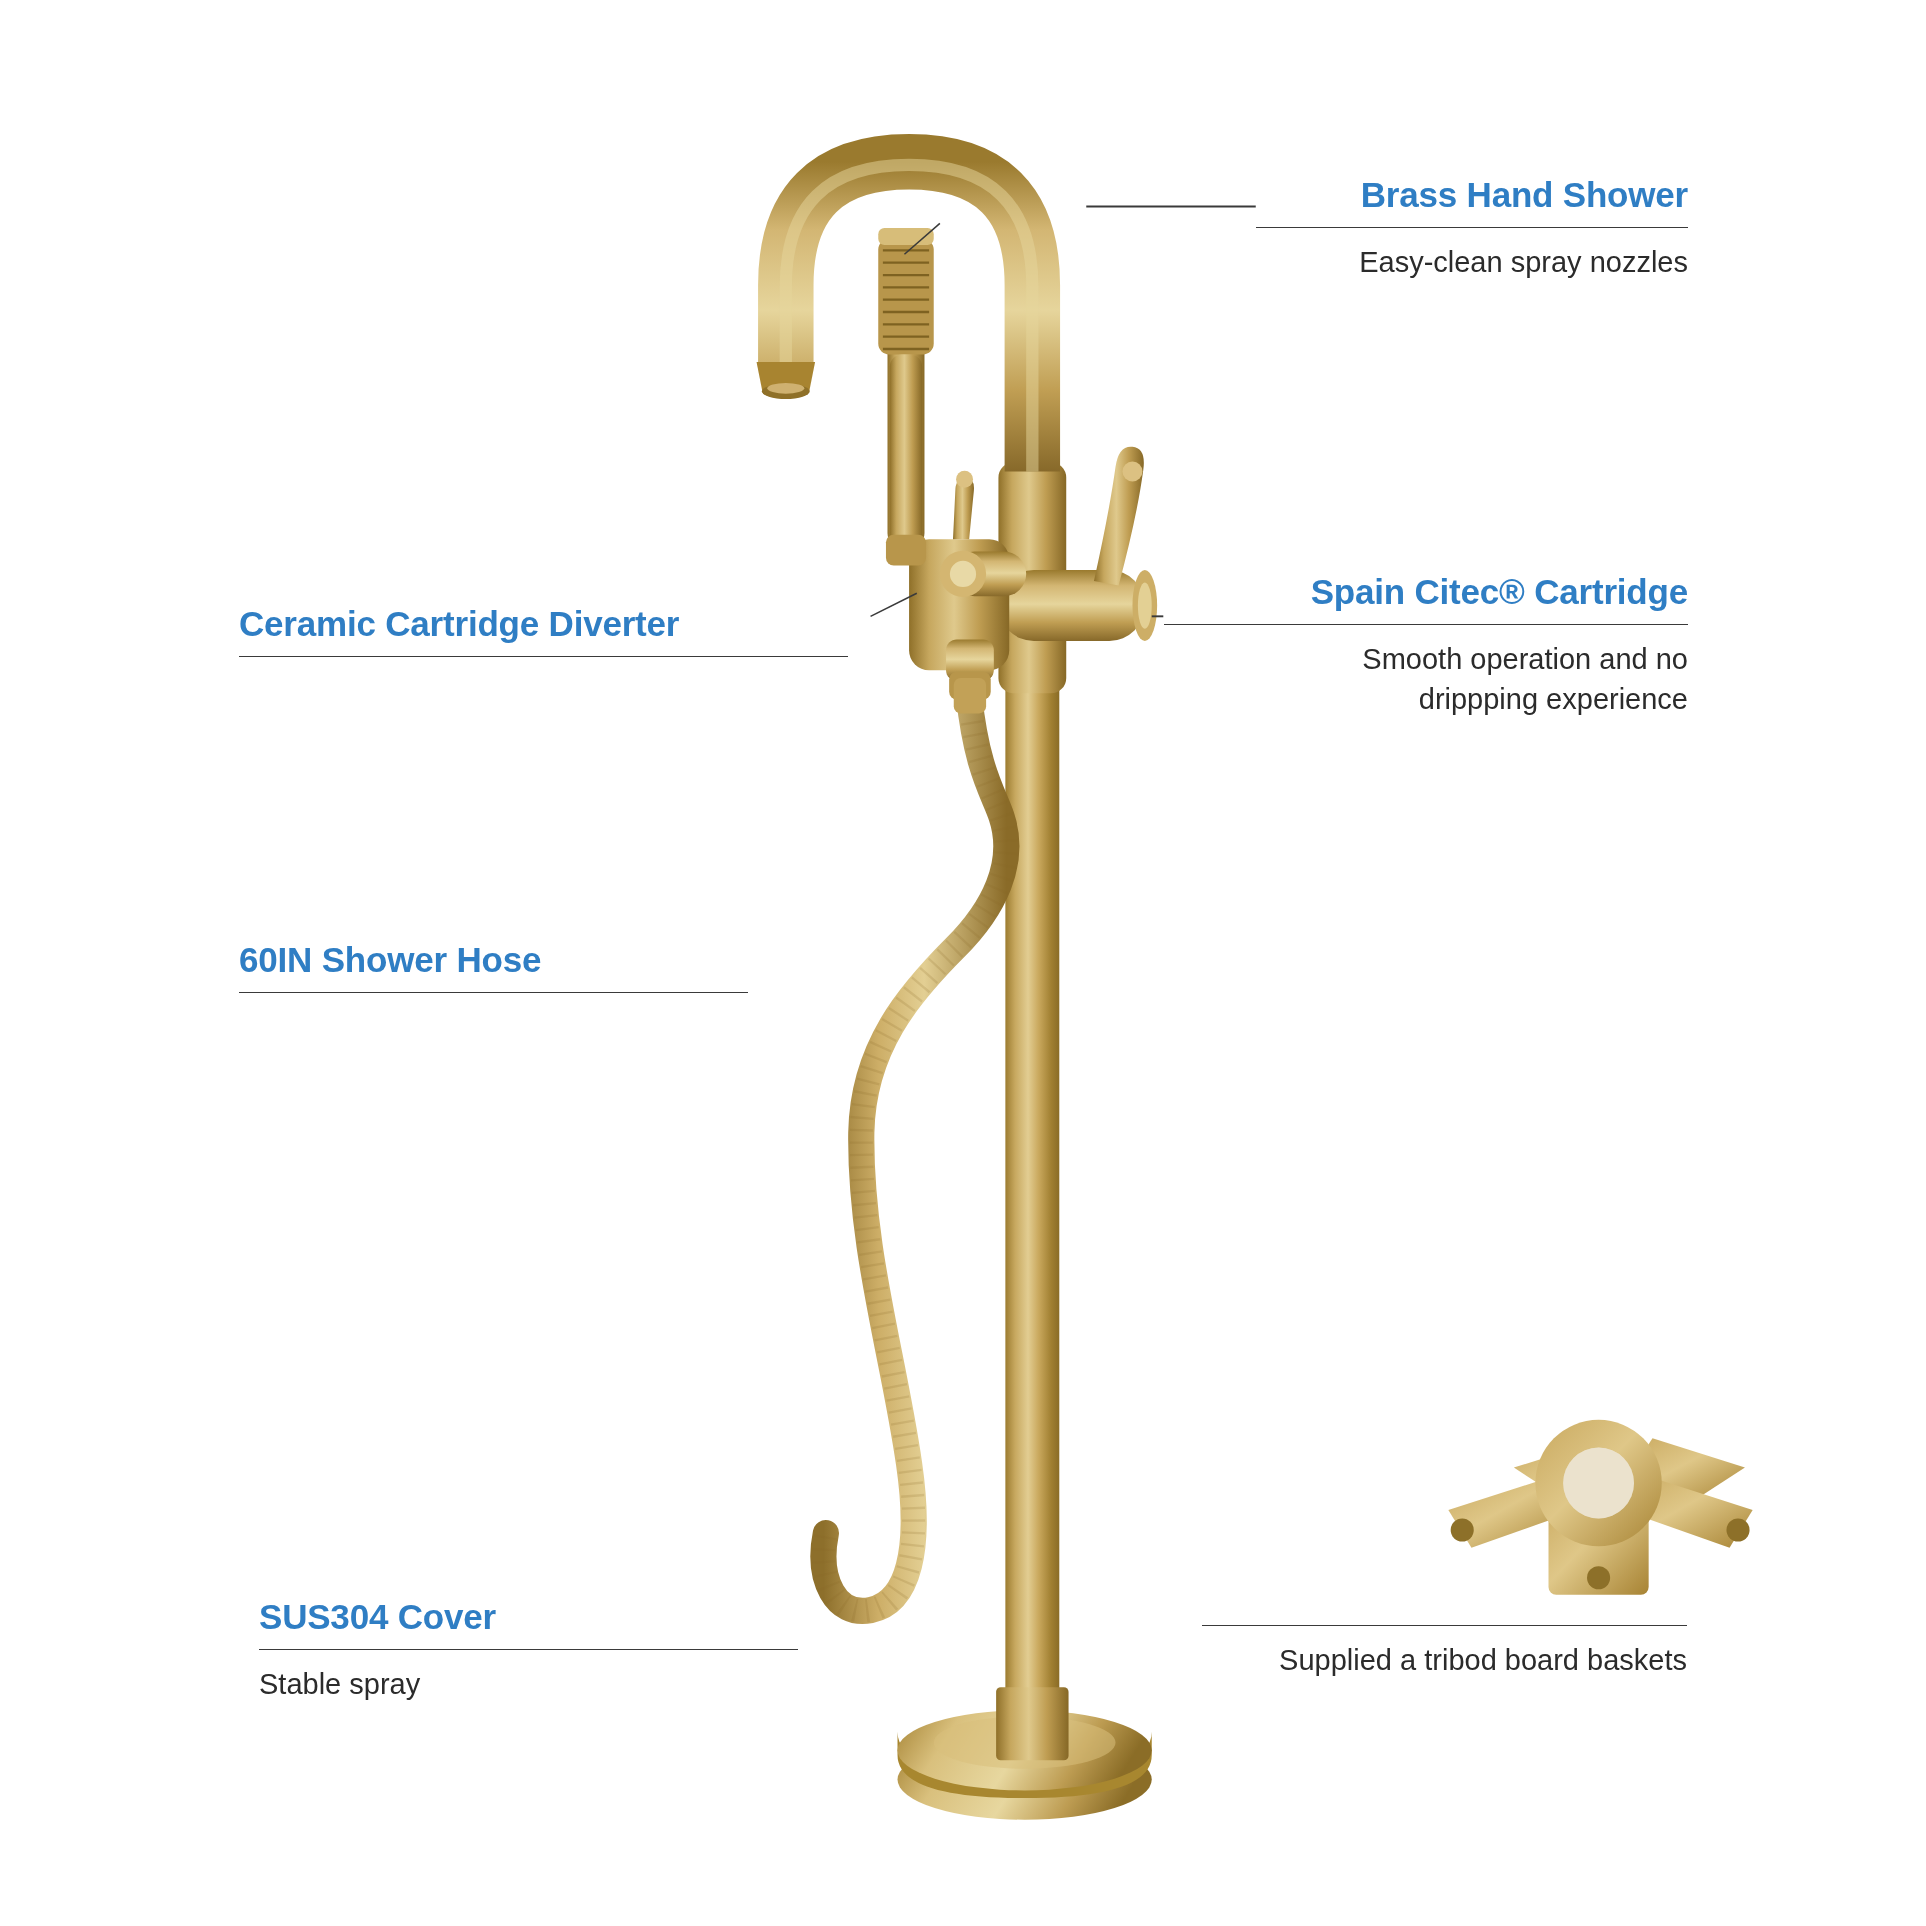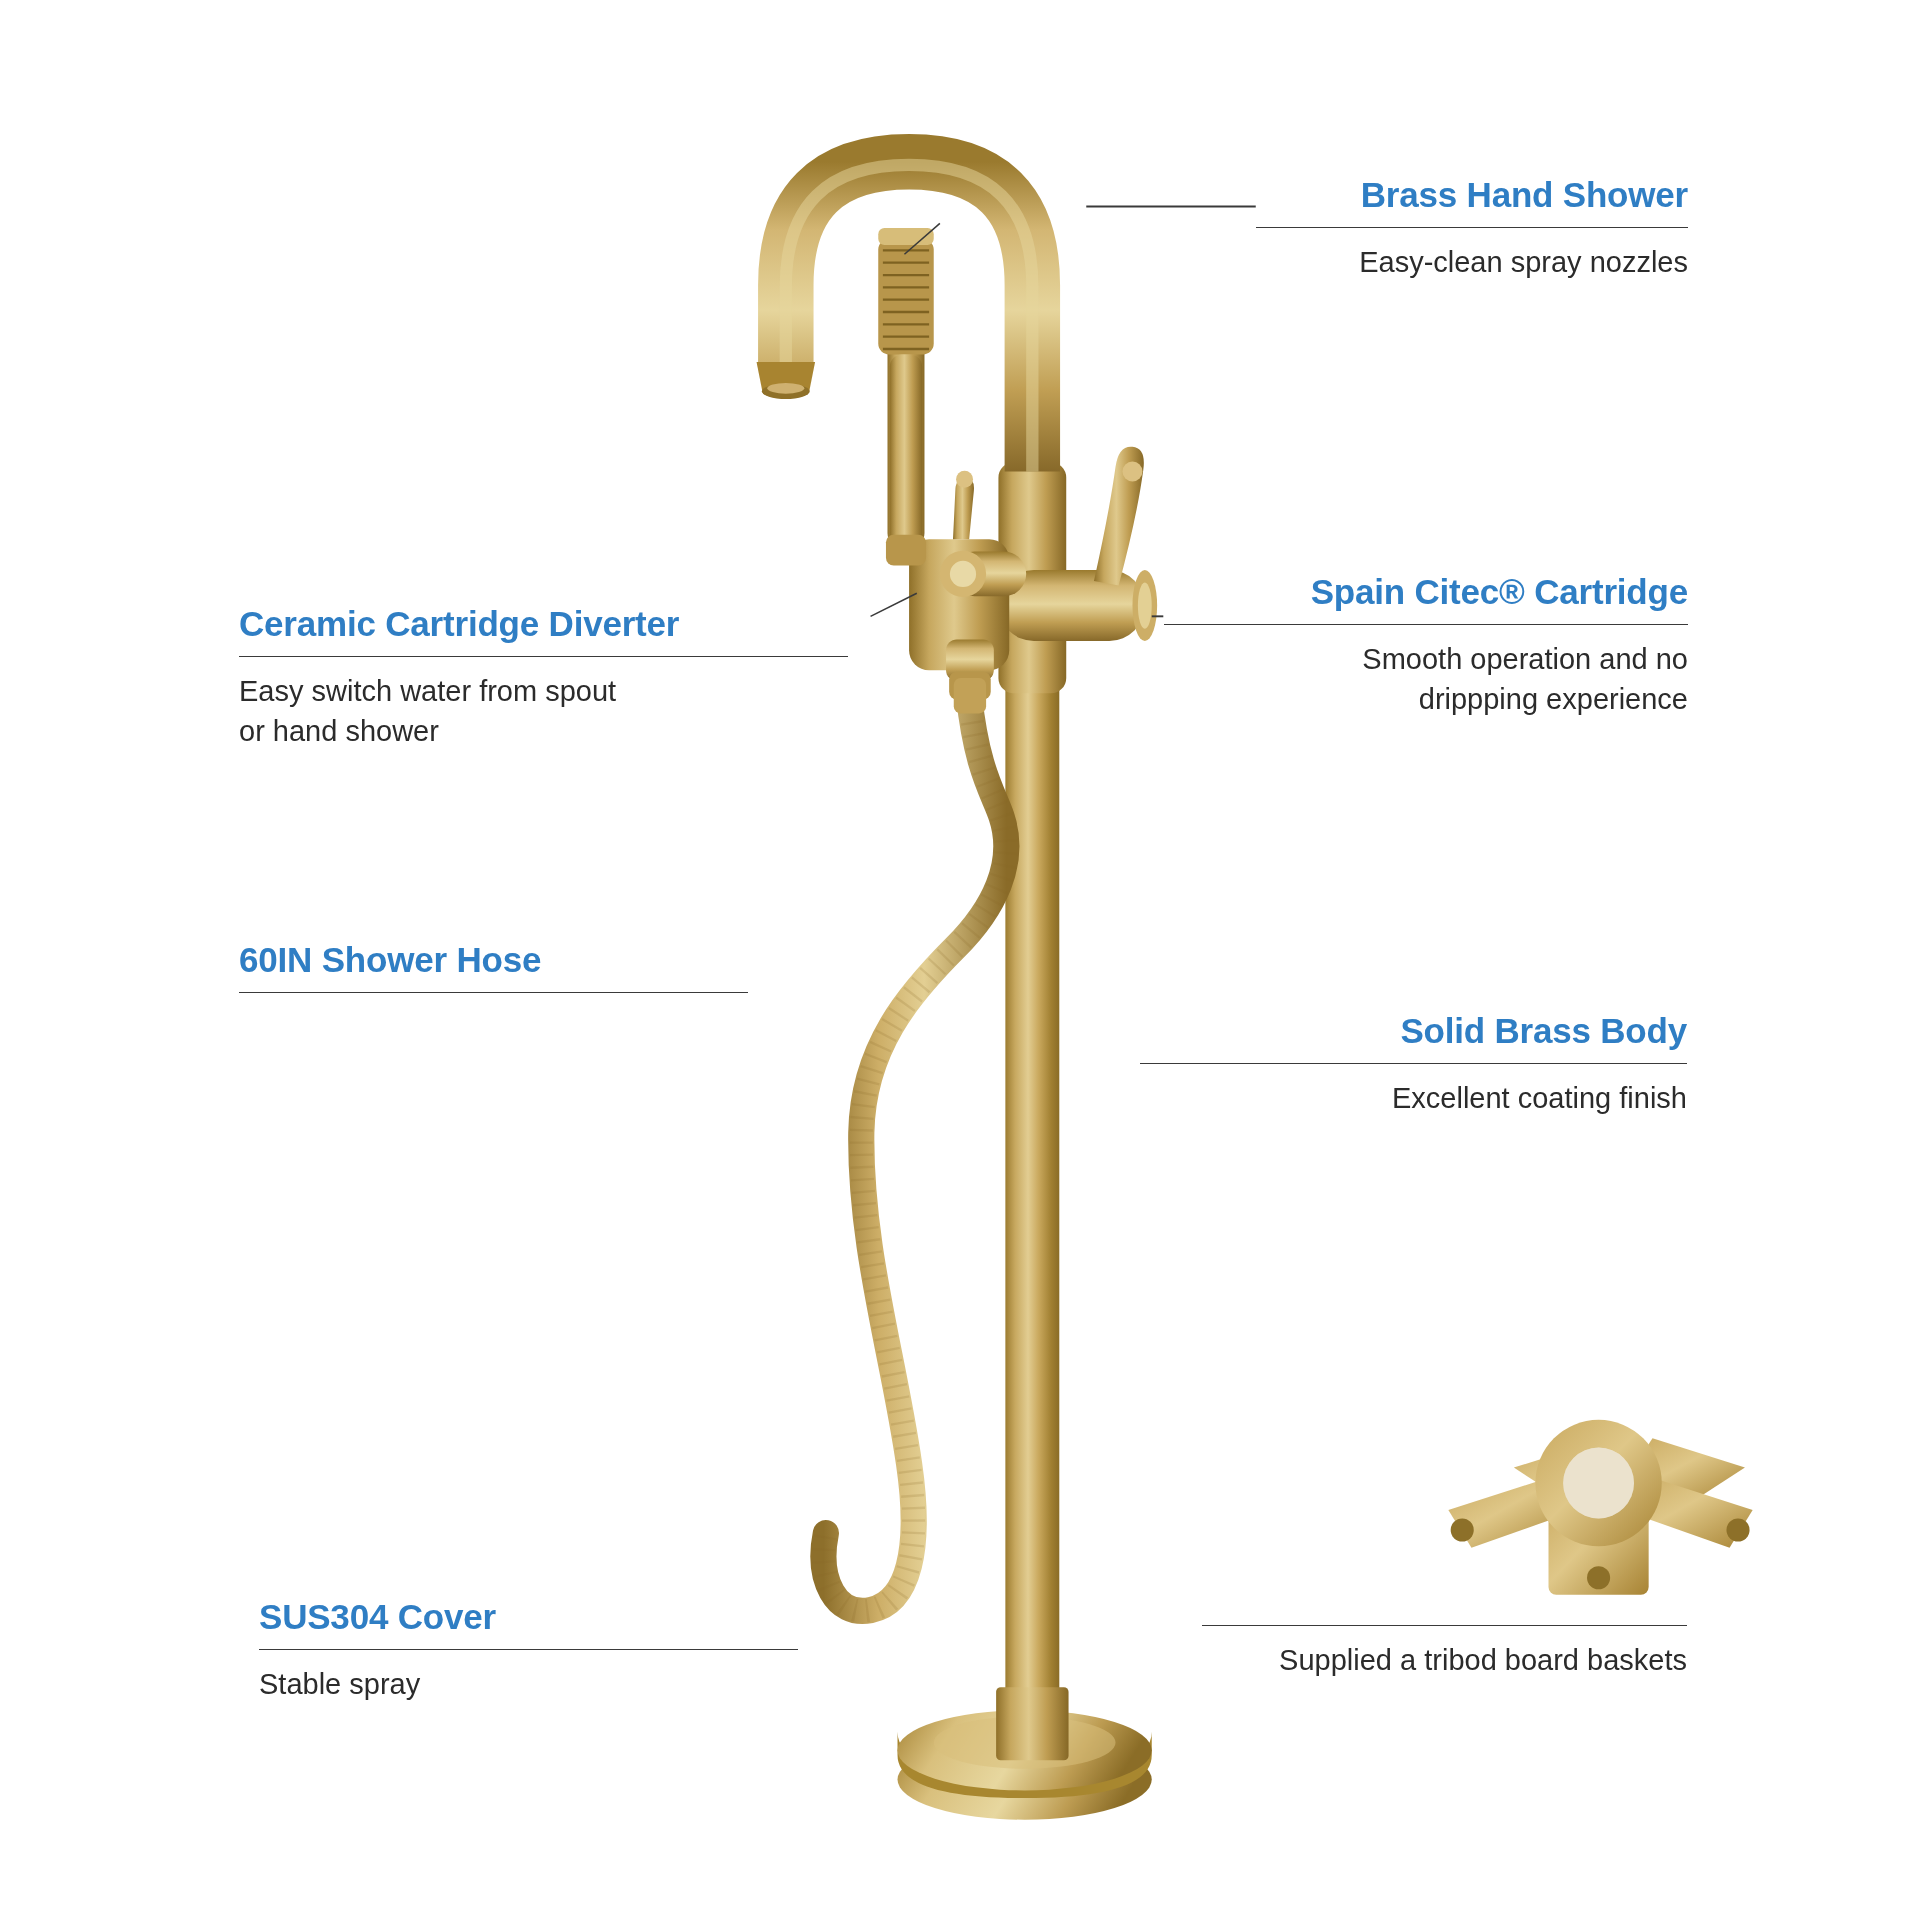--- a/index.html
+++ b/index.html
@@ -216,22 +216,20 @@
       <line x1="1174" y1="330" x2="1220" y2="290" stroke-width="2"></line>
       <line x1="1495" y1="800" x2="1510" y2="800"></line>
       <line x1="1130" y1="800" x2="1190" y2="770" stroke-width="2"></line>
     </g>
   </svg>
 
 
   <div class="callout left-align c-ceramic">
     <div class="title">Ceramic Cartridge Diverter</div>
     <div class="rule"></div>
-    <div class="sub">Easy switch water from spout
-or hand shower</div>
   </div>
 
   <div class="callout left-align c-hose">
     <div class="title">60IN Shower Hose</div>
     <div class="rule"></div>
   </div>
 
   <div class="callout left-align c-cover">
     <div class="title">SUS304 Cover</div>
     <div class="rule"></div>
@@ -244,25 +242,20 @@
     <div class="sub">Easy-clean spray nozzles</div>
   </div>
 
   <div class="callout right-align c-cartridge">
     <div class="title">Spain Citec® Cartridge</div>
     <div class="rule"></div>
     <div class="sub">Smooth operation and no
 drippping experience</div>
   </div>
 
-  <div class="callout right-align c-brassbody">
-    <div class="title">Solid Brass Body</div>
-    <div class="rule"></div>
-    <div class="sub">Excellent coating finish</div>
-  </div>
 
   <div class="callout right-align c-install">
     <div class="rule"></div>
     <div class="sub">Supplied a tribod board baskets</div>
   </div>
 
 </div>
 
 
 </body></html>

